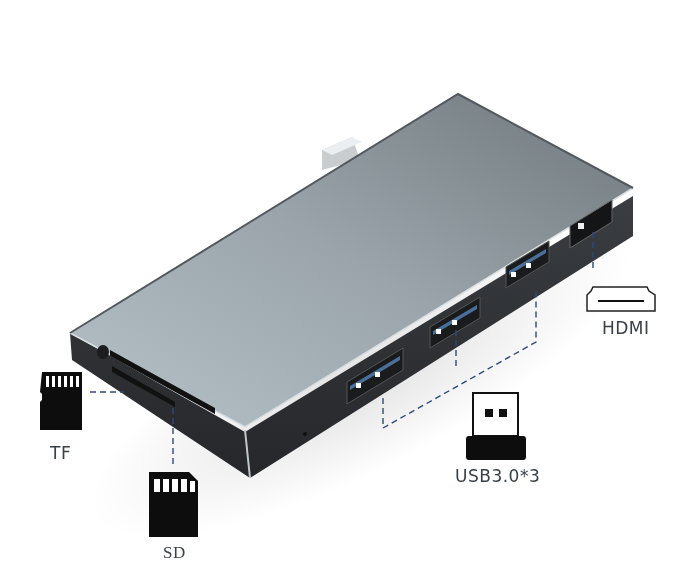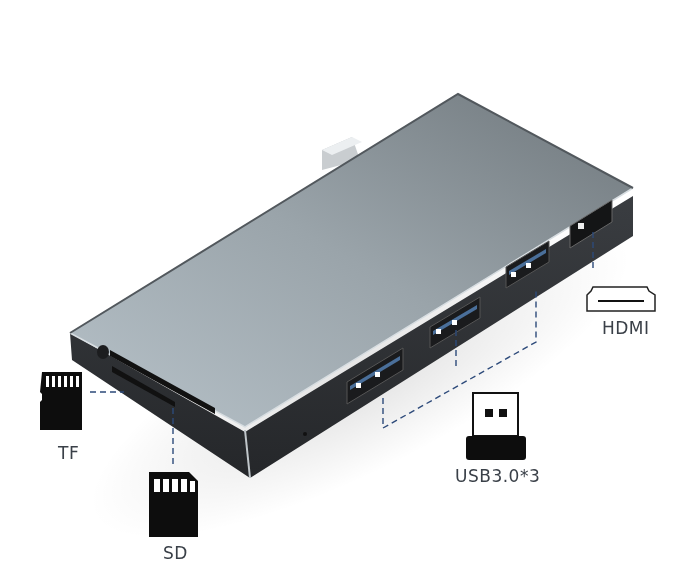--- a/index.html
+++ b/index.html
@@ -116,17 +116,17 @@
     <rect x="36" y="16" width="8" height="8" fill="#111"></rect>
     <rect x="3" y="43" width="60" height="24" rx="3" fill="#0d0d0d"></rect>
   </g>
 
   <g transform="translate(587,287)">
     <path d="M6,0 H60 L62,4 L68,8 V24 H0 V8 L4,4 Z" fill="#fff" stroke="#222" stroke-width="1.5"></path>
     <line x1="11" y1="14" x2="57" y2="14" stroke="#111" stroke-width="2"></line>
   </g>
 </svg>
 
-<div class="label" style="left:50px;top:443px;margin-left:8px;">TF</div>
-<div class="label" style="left:163px;top:543px;">SD</div>
+<div class="label" style="left:50px;top:443px;">TF</div>
+<div class="label" style="left:163px;top:543px;font-family:Liberation Serif, serif;">SD</div>
 <div class="label" style="left:455px;top:466px;">USB3.0*3</div>
 <div class="label" style="left:602px;top:318px;">HDMI</div>
 </div>
 
 </body></html>

